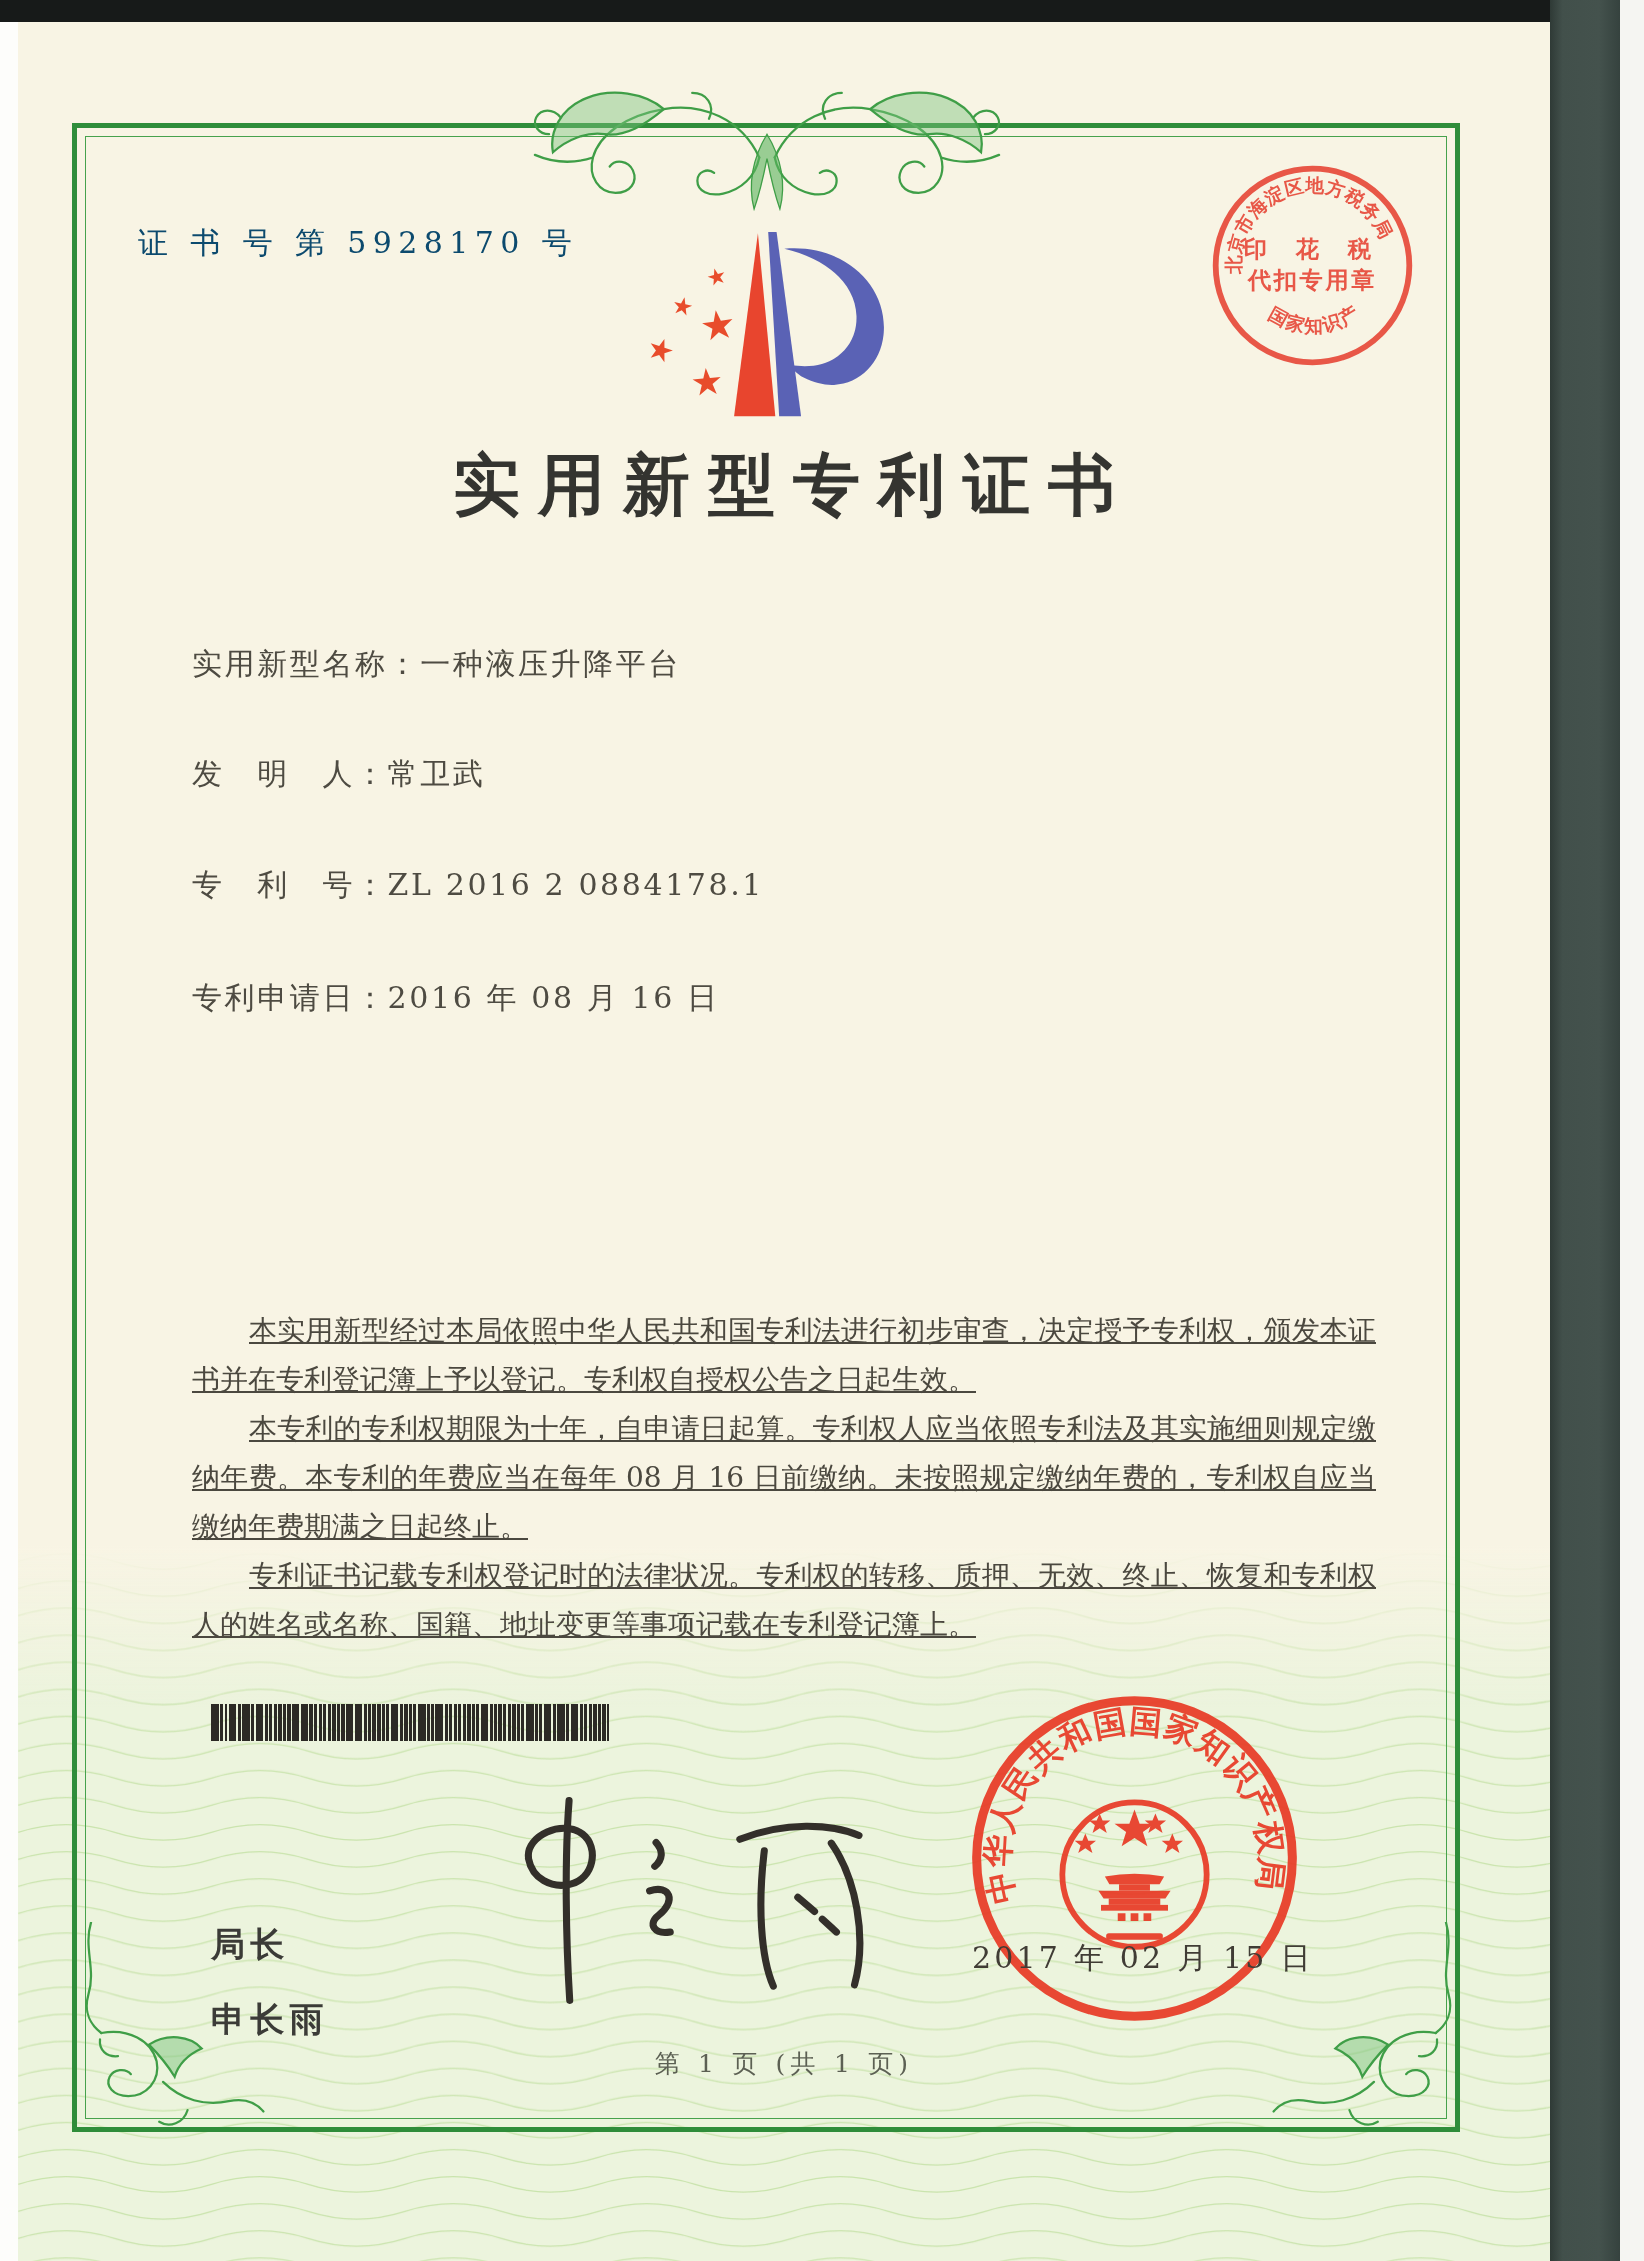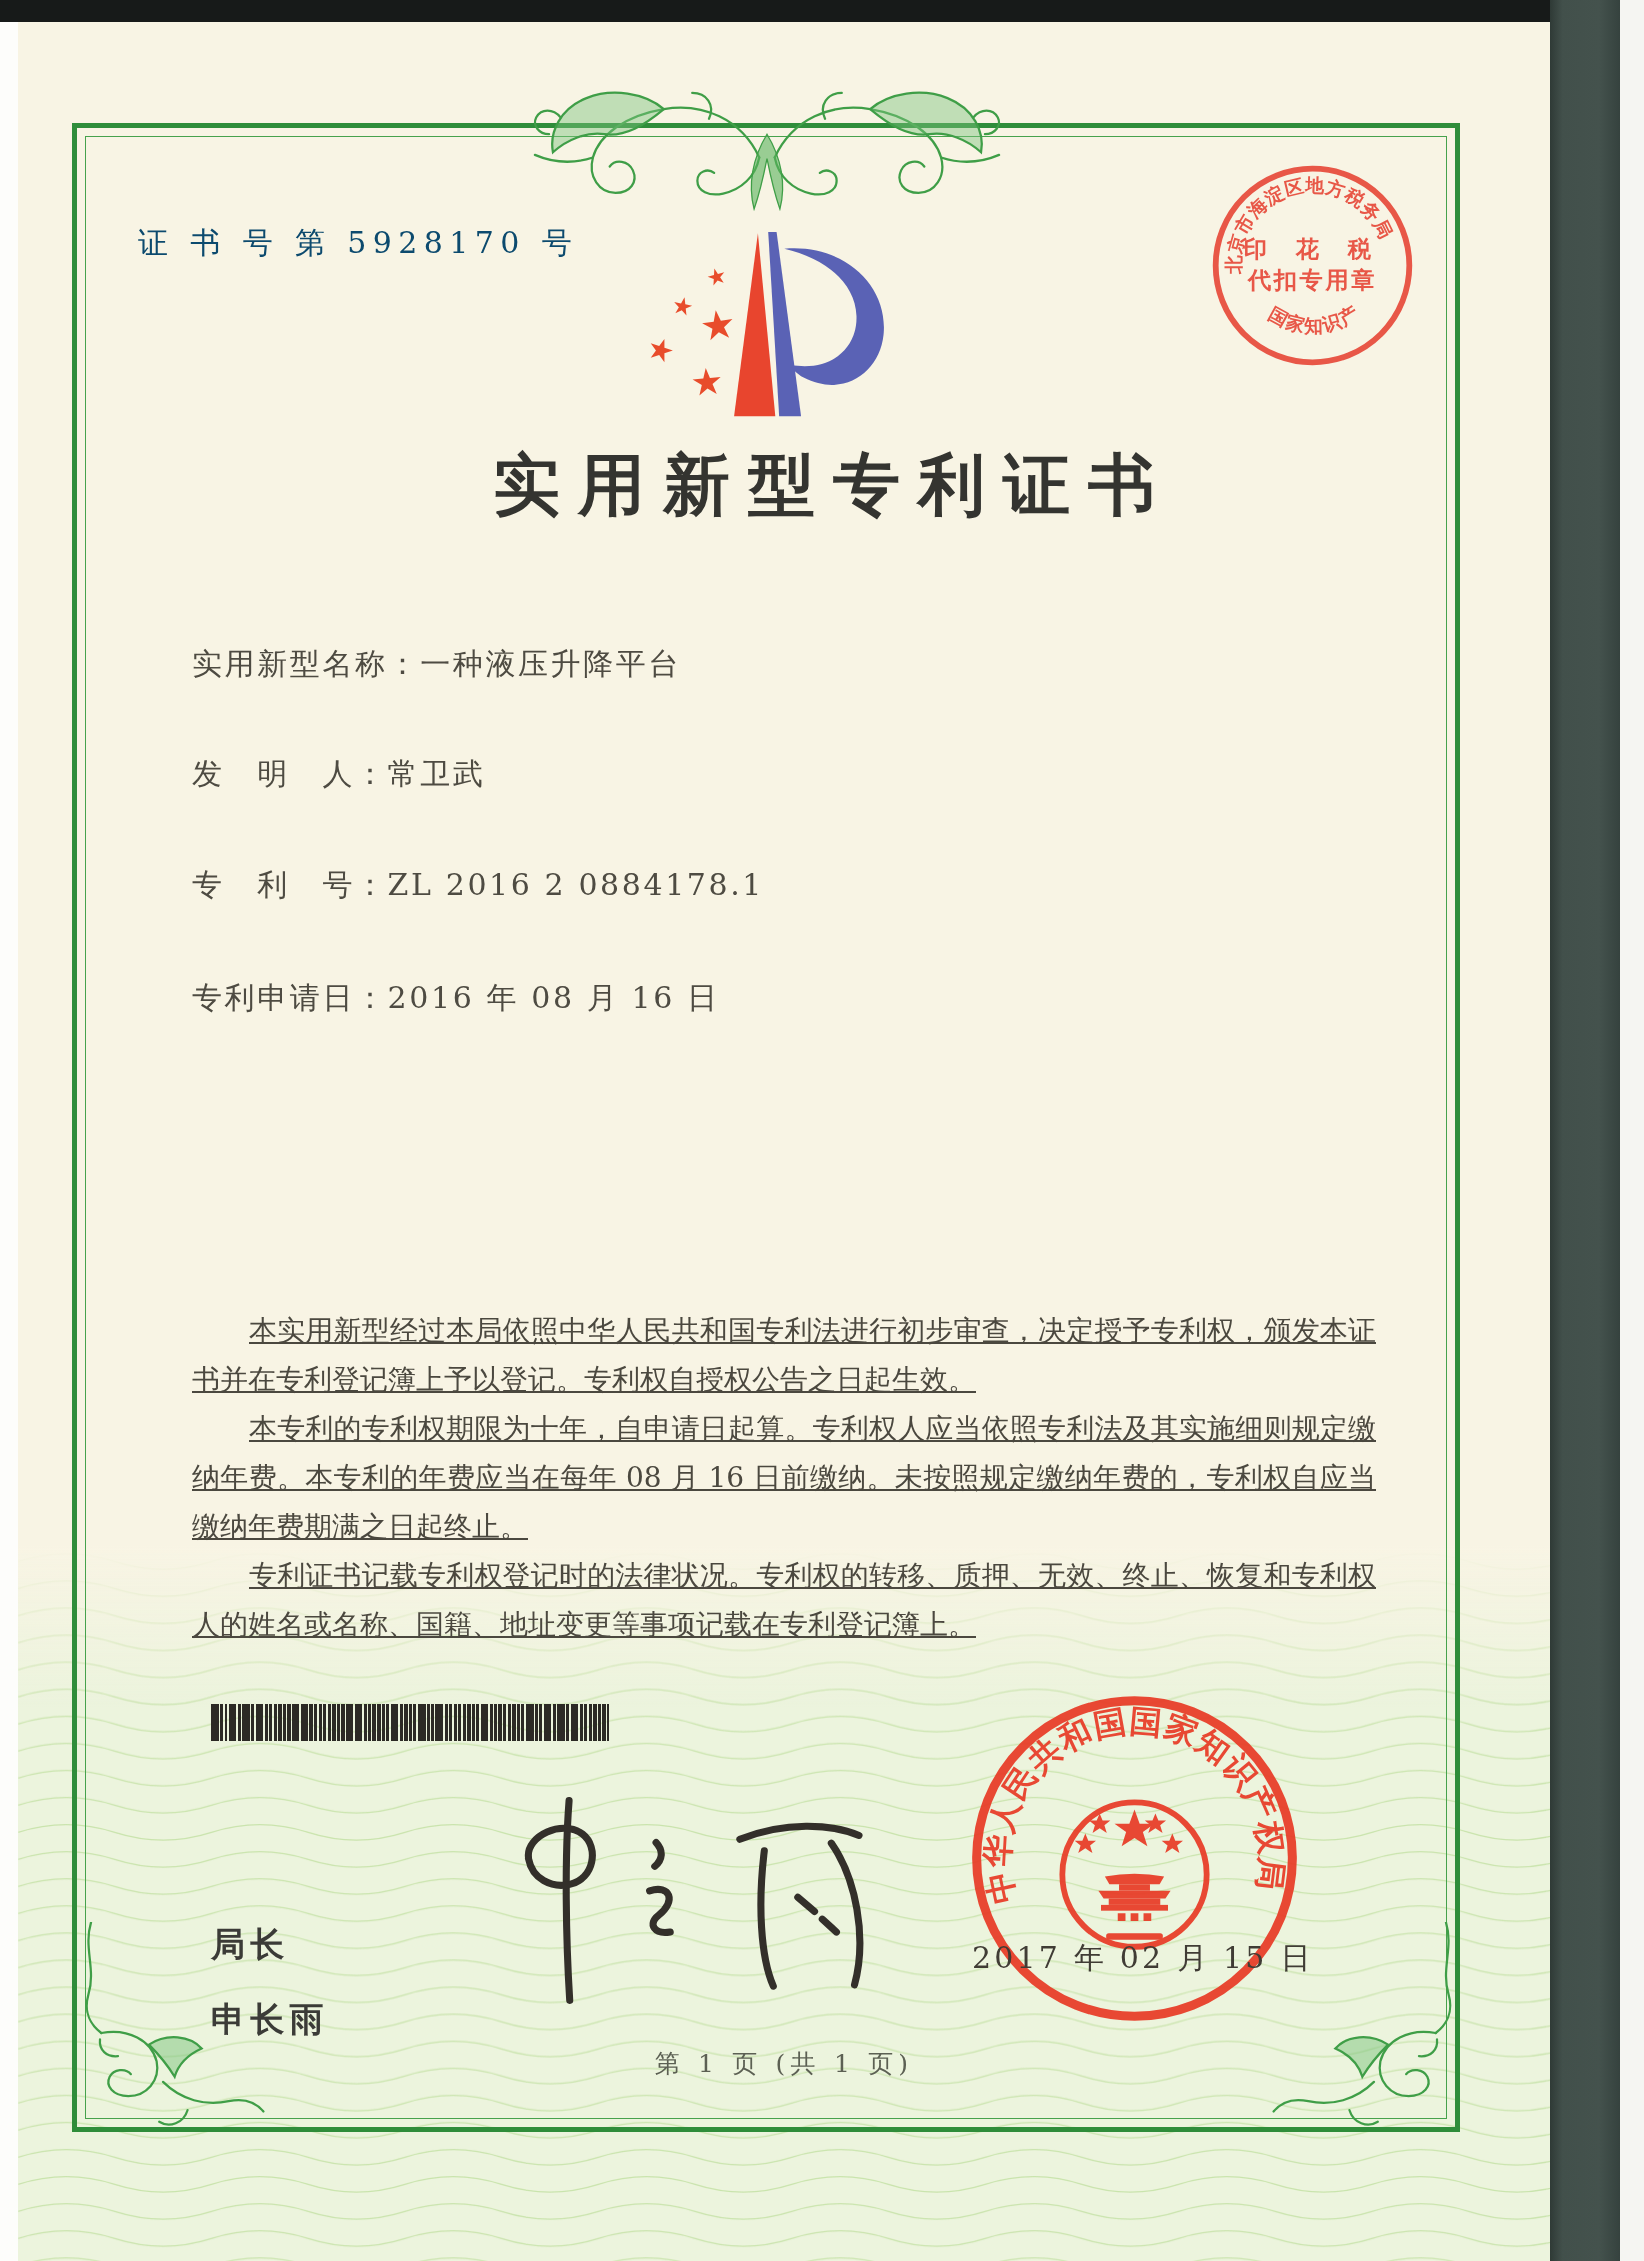--- a/index.html
+++ b/index.html
@@ -21,21 +21,21 @@
   .frame{position:absolute;left:54px;top:101px;width:1388px;height:2009px;border:5.2px solid #2f8d3a;box-sizing:border-box;}
   .frame-inner{position:absolute;left:7.7px;top:7.7px;right:7.7px;bottom:7.7px;border:1.9px solid #46a24c;}
   
   .top-ornament{position:absolute;left:504px;top:55px;width:490px;height:148px;}
   .corner-sw{position:absolute;left:55px;top:1900px;width:193px;height:213px;}
   .corner-se{position:absolute;left:1253px;top:1900px;width:193px;height:213px;transform:scaleX(-1);}
   
   .cert-no{position:absolute;left:120px;top:201px;font-size:30px;letter-spacing:6.4px;color:#0c4a6e;}
   .logo{position:absolute;left:613px;top:188px;width:277px;height:218px;}
   .title{position:absolute;left:0;top:418px;width:1532px;text-align:center;font-size:67px;
-    font-weight:600;letter-spacing:18px;text-indent:18px;color:#343430;margin-left:40px;}
+    font-weight:600;letter-spacing:18px;text-indent:18px;color:#343430;}
   .field{position:absolute;left:174px;font-size:30px;letter-spacing:2.6px;color:#4e4b42;white-space:nowrap;}
   .f0{top:622px}.f1{top:732px}.f2{top:843px}.f3{top:956px}.f4{top:1068px}.f5{top:1189px}
   .body-text{position:absolute;left:174px;top:1284px;width:1184px;font-size:28px;line-height:49px;
     text-align:justify;color:#4b483f;text-decoration:underline;}
   .body-text p{margin:0;text-indent:57px;}
   .barcode{position:absolute;left:193px;top:1682px;width:398px;height:37px;
     background:
       repeating-linear-gradient(90deg,#2c2a25 0 2.6px,transparent 2.6px 4.5px),
       repeating-linear-gradient(90deg,#2c2a25 0 1.3px,transparent 1.3px 7px),
       repeating-linear-gradient(90deg,transparent 0 3.2px,#2c2a25 3.2px 5.2px,transparent 5.2px 15px);}

